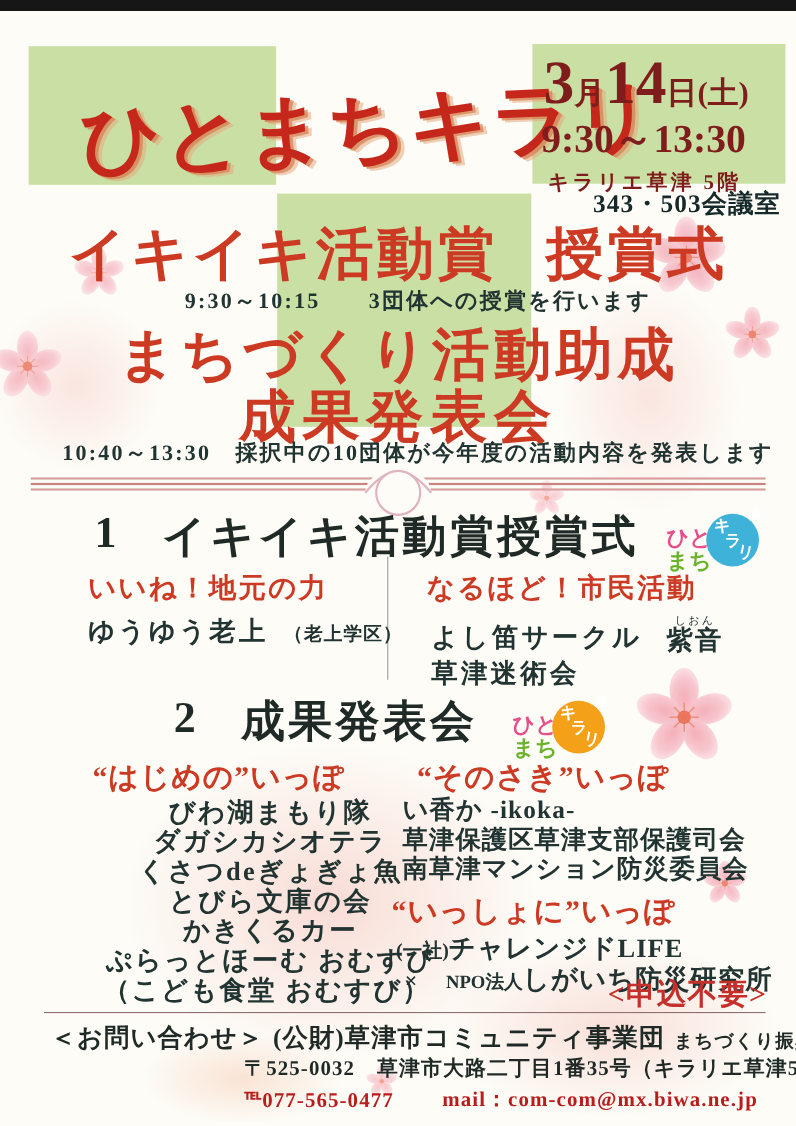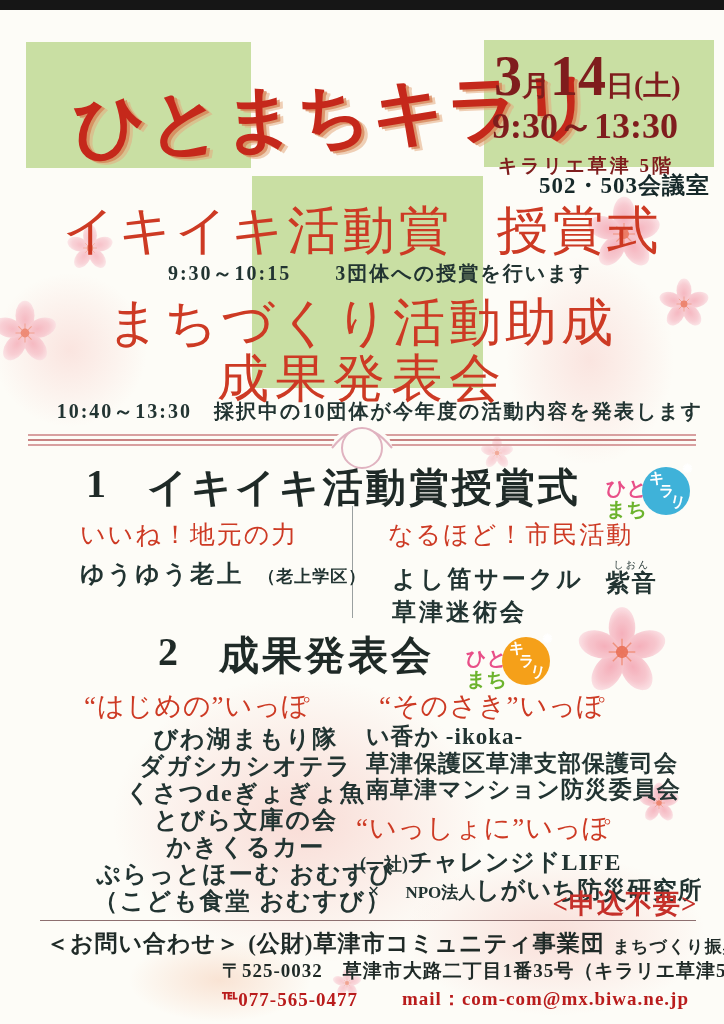--- a/index.html
+++ b/index.html
@@ -35,21 +35,21 @@
   }
   
   .date-block{left:484px;top:44px;width:230px;color:#7f1d1d;}
   .date-line{padding-left:10px;white-space:nowrap;font-weight:bold;}
   .d-big{font-size:56px;letter-spacing:0;}
   .d-small{font-size:28px;}
   .time-line{padding-left:8px;font-size:36px;font-weight:bold;letter-spacing:0px;margin-top:-6px;white-space:nowrap;}
   .venue-line{padding-left:14px;font-size:19px;font-weight:bold;letter-spacing:3px;margin-top:2px;white-space:nowrap;}
   .room-line{left:488px;top:170px;width:222px;text-align:right;font-size:23px;font-weight:bold;color:#16292a;letter-spacing:1px;white-space:nowrap;}
   
-  .red-head{color:#cd3a24;font-weight:normal;white-space:nowrap;}
+  .red-head{color:#cd3a24;font-weight:bold;white-space:nowrap;}
   .award-headline{left:0;top:196px;width:724px;display:flex;justify-content:center;gap:44px;font-size:52px;letter-spacing:3px;}
   .hero-sub{left:0;width:724px;text-align:center;color:#223432;font-weight:bold;font-size:20px;letter-spacing:2px;white-space:nowrap;margin-left:18px;}
   .sub1{top:260px;}
   .grant1{left:0;top:288px;width:724px;text-align:center;font-size:52px;letter-spacing:4px;}
   .grant2{left:0;top:344px;width:724px;text-align:center;font-size:52px;letter-spacing:6px;}
   .sub2{top:398px;}
   
   .divider{left:28px;top:434px;width:668px;height:14px;}
   .mline{position:absolute;left:0;width:668px;height:2px;}
   .knot{left:320px;top:418px;}
@@ -183,21 +183,21 @@
 
   <div class="abs scan-bar"></div>
 
   <div class="abs main-title">ひとまちキラリ</div>
 
   <div class="abs date-block">
     <div class="date-line"><span class="d-big">3</span><span class="d-small">月</span><span class="d-big">14</span><span class="d-small">日(土)</span></div>
     <div class="time-line">9:30～13:30</div>
     <div class="venue-line">キラリエ草津 5階</div>
   </div>
-  <div class="abs room-line">502・503会議室</div>
+  <div class="abs room-line">343・503会議室</div>
 
   <div class="abs red-head award-headline">
     <span>イキイキ活動賞</span>
     <span>授賞式</span>
   </div>
   <div class="abs hero-sub sub1">9:30～10:15　　3団体への授賞を行います</div>
   <div class="abs red-head grant1">まちづくり活動助成</div>
   <div class="abs red-head grant2">成果発表会</div>
   <div class="abs hero-sub sub2">10:40～13:30　採択中の10団体が今年度の活動内容を発表します</div>
 

